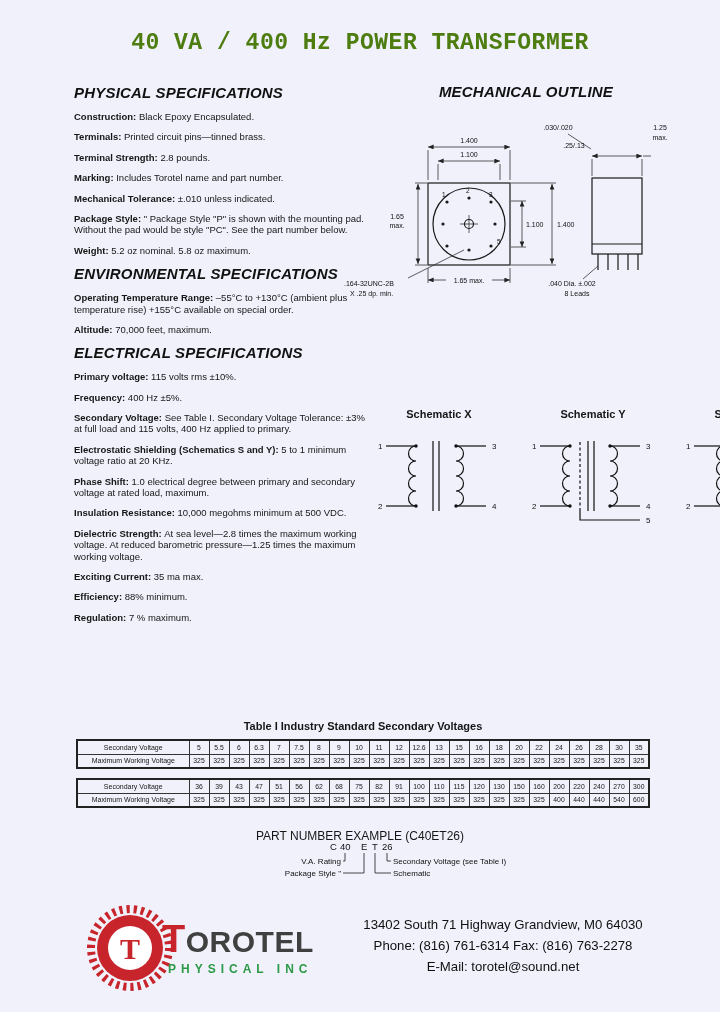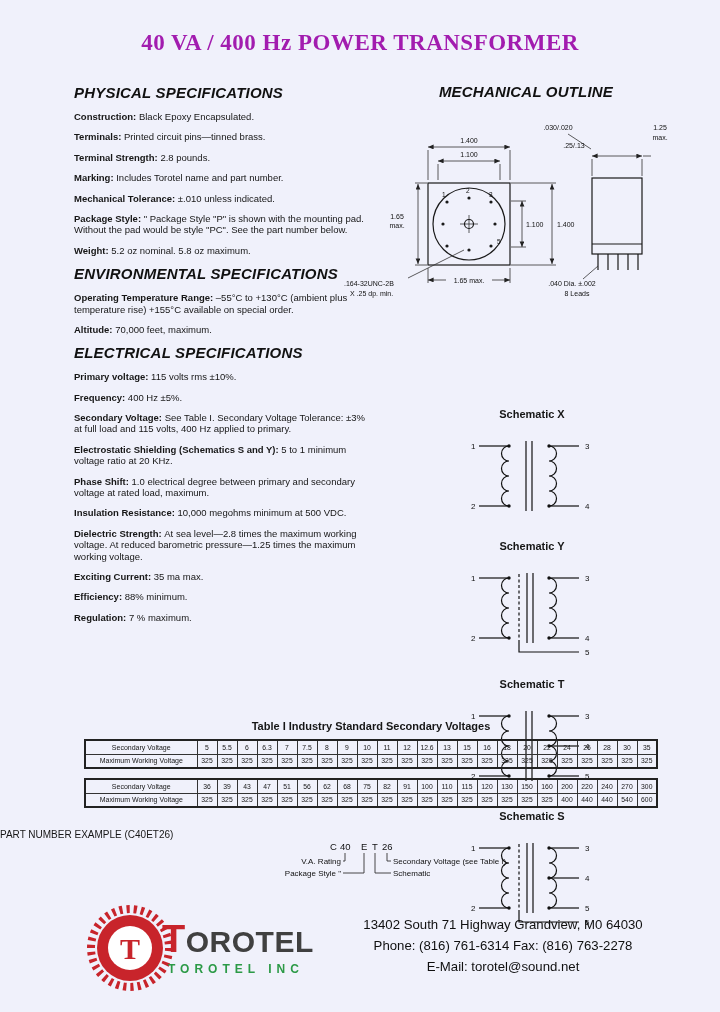--- a/index.html
+++ b/index.html
@@ -9,62 +9,62 @@
     font-family:"Liberation Sans", sans-serif;
     color:#161616;
     position:relative;
     overflow:hidden;
   }
   .page { position:absolute; inset:0; }
 
   .title {
     position:absolute; top:30px; left:0; width:720px;
     text-align:center;
-    font-family:Liberation Serif, serif;
+    font-family:Liberation Mono, monospace;
     font-size:23px; font-weight:bold; letter-spacing:0.5px;
-    color:#a21caf;
+    color:#4d7c0f;
   }
 
   .left-col { position:absolute; left:74px; top:84px; width:294px; }
   .sec-heading {
     font-size:15px; font-weight:bold; font-style:italic;
     letter-spacing:0.2px; margin:0 0 10px 0; color:#111;
   }
   section { margin-bottom:8px; }
   .spec { font-size:9.5px; line-height:1.2; margin-bottom:9px; }
   .spec b { font-weight:bold; }
 
   .mech { position:absolute; left:340px; top:83px; width:372px; }
   .mech-h { text-align:center; margin-bottom:16px; }
   .mech svg { display:block; }
   .dimtxt text { font-size:7px; font-family:"Liberation Sans",sans-serif; }
   .pintxt text { font-size:6.5px; font-family:"Liberation Sans",sans-serif; }
 
   .schem-grid {
     position:absolute; left:374px; top:408px; width:316px;
-    display:grid; grid-template-columns:1fr;
-    column-gap:24px; row-gap:44px; justify-items:center;gap:12px;
+    display:grid; grid-template-columns:1fr 1fr 1fr 1fr;
+    column-gap:24px; row-gap:44px; justify-items:center;
   }
   .schem-title { font-size:11px; font-weight:bold; text-align:center; margin-bottom:8px; }
   .pin-num text { font-size:8px; font-family:"Liberation Sans",sans-serif; }
 
-  .tables { position:absolute; left:84px; top:720px; width:574px; }
+  .tables { position:absolute; left:76px; top:720px; width:574px; }
   .table-title { text-align:center; font-weight:bold; font-size:11px; margin-bottom:7px; }
   .vtable {
     border-collapse:collapse; width:100%; table-layout:fixed;
     margin-bottom:9px; border:2px solid #222;
   }
   .vtable th, .vtable td {
     border:1px solid #333; text-align:center; font-weight:normal;
     height:14px; overflow:hidden; padding:0 1px;
   }
   .vtable th { width:112px; font-size:7px; }
   .vtable td { font-size:6.8px; }
 
-  .pn-heading { position:absolute; left:0; top:829px; width:720px; text-align:left; font-size:10px; }
+  .pn-heading { position:absolute; left:0; top:829px; width:720px; text-align:center; font-size:12px; }
   .pn-svg { position:absolute; left:130px; top:840px; }
   .pn-code text { font-size:9.5px; font-family:"Liberation Sans",sans-serif; }
   .pn-label text { font-size:8px; font-family:"Liberation Sans",sans-serif; }
 
   .footer { position:absolute; left:0; top:898px; width:720px; height:114px; }
   .logo { position:absolute; left:84px; top:4px; display:flex; align-items:center; }
   .brand-block { margin-left:-14px; }
   .brand {
     font-size:30px; font-weight:bold; letter-spacing:0.5px;
     color:#404040; line-height:1.05;
@@ -484,21 +484,21 @@
   <div class="footer">
     <div class="logo">
       <svg width="92" height="92" viewBox="0 0 92 92">
         <circle cx="46" cy="46" r="39" fill="none" stroke="#c8242b" stroke-width="8" stroke-dasharray="3.2,4"></circle>
         <circle cx="46" cy="46" r="33" fill="#c8242b"></circle>
         <circle cx="46" cy="46" r="22" fill="#ffffff"></circle>
         <text x="46" y="57" text-anchor="middle" font-size="30" font-weight="bold" fill="#c8242b" font-family="Liberation Serif, serif">T</text>
       </svg>
       <div class="brand-block">
         <div class="brand">TOROTEL</div>
-        <div class="brand-sub">TOROTEL INC</div>
+        <div class="brand-sub">PHYSICAL INC</div>
       </div>
     </div>
     <div class="contact">
       <div>13402 South 71 Highway  Grandview, M0  64030</div>
       <div>Phone: (816) 761-6314  Fax: (816) 763-2278</div>
       <div class="email">E-Mail:  torotel@sound.net</div>
     </div>
   </div>
 
 </div>

